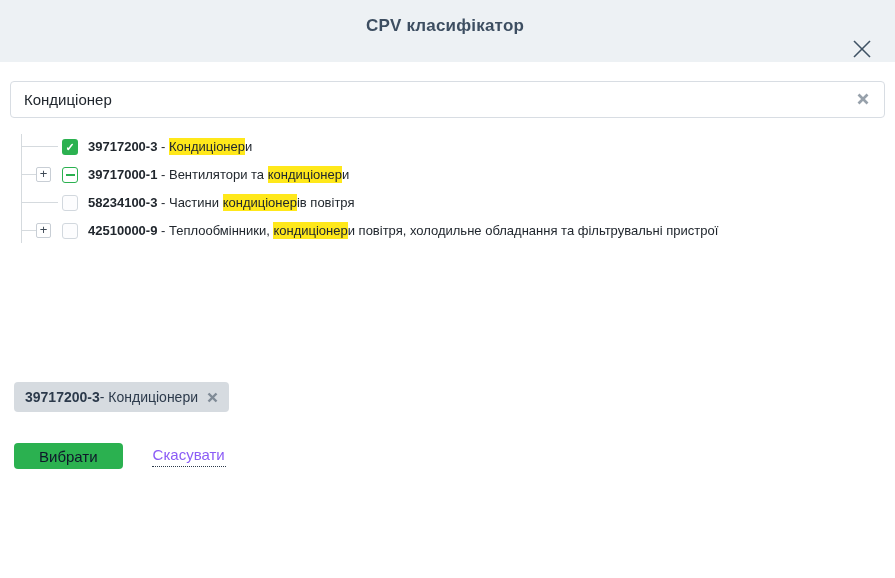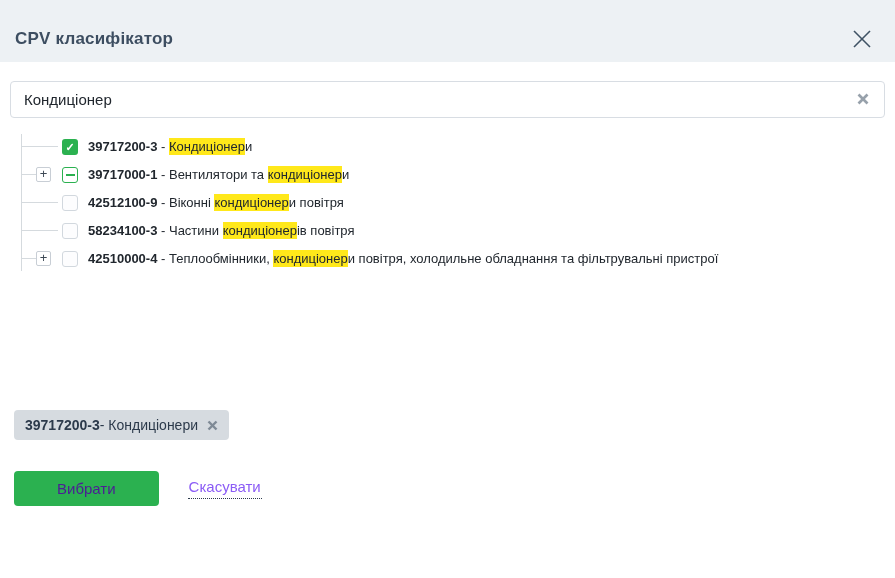--- a/index.html
+++ b/index.html
@@ -11,21 +11,21 @@
     --tag-bg:#d6dbe0;
     --line:#d5dade;
     --border:#d8dde3;
     --muted:#97a1ab;
   }
   *{margin:0;padding:0;box-sizing:border-box;}
   html,body{width:895px;height:578px;background:#fff;overflow:hidden;
     font-family:"Liberation Sans",sans-serif;color:var(--text);}
   
   .modal-header{height:62px;background:var(--header-bg);display:flex;align-items:center;
-    padding:16px 20px 0 15px;}
+    padding:16px 20px 0 15px;flex-direction:column;}
   .modal-title{font-size:17px;font-weight:bold;color:var(--title);letter-spacing:.2px;}
   .close-btn{margin-left:auto;background:none;border:none;cursor:pointer;width:26px;height:26px;
     display:flex;align-items:center;justify-content:center;}
   
   .search-wrap{margin:19px 10px 0 10px;position:relative;}
   .search-input{width:100%;height:37px;border:1px solid var(--border);border-radius:4px;
     padding:0 40px 0 13px;font-size:15px;font-family:"Liberation Sans",sans-serif;color:var(--text);outline:none;}
   .clear-btn{position:absolute;right:14px;top:10px;background:none;border:none;cursor:pointer;
     width:16px;height:16px;display:flex;align-items:center;justify-content:center;}
   
@@ -48,22 +48,22 @@
   .row-label b{font-weight:bold;}
   mark.hl{background:var(--highlight);color:inherit;padding:1px 0;}
   
   .tag-row{margin:137px 0 0 14px;}
   .tag{display:inline-flex;align-items:center;height:30px;background:var(--tag-bg);border-radius:4px;
     padding:0 11px;font-size:14px;color:#2c3a4b;}
   .tag b{font-weight:bold;}
   .tag-remove{background:none;border:none;cursor:pointer;margin-left:9px;display:flex;align-items:center;}
   
   .actions{margin:31px 0 0 14px;display:flex;align-items:center;}
-  .btn-select{background:var(--green);color:#4c1d95;border:none;border-radius:4px;height:35px;
-    padding:0 43px;font-size:15px;font-family:"Liberation Sans",sans-serif;cursor:pointer;}
+  .btn-select{background:var(--green);color:#0f172a;border:none;border-radius:4px;height:26px;
+    padding:0 25px;font-size:15px;font-family:"Liberation Sans",sans-serif;cursor:pointer;}
   .btn-cancel{margin-left:29px;background:none;border:none;font-size:15px;color:#8b5cf6;
     font-family:"Liberation Sans",sans-serif;border-bottom:1.5px dotted #2c3a4b;padding:0 1px 3px 1px;cursor:pointer;}
 </style>
 </head>
 <body>
 
 <div class="modal">
 
   <div class="modal-header">
     <span class="modal-title">CPV класифікатор</span>
@@ -93,41 +93,35 @@
       <span class="row-label"><b>39717200-3</b><span class="sep"> - </span><span class="pre"></span><mark class="hl">Кондиціонер</mark><span class="post">и</span></span>
     </div>
 
     <div class="tree-row">
       <span class="hline"></span>
       <span class="expander">+</span>
       <span class="checkbox indeterminate"></span>
       <span class="row-label"><b>39717000-1</b><span class="sep"> - </span><span class="pre">Вентилятори та </span><mark class="hl">кондиціонер</mark><span class="post">и</span></span>
     </div>
 
-    <div class="tree-row no-exp">
-      <span class="hline"></span>
-
-      <span class="checkbox unchecked"></span>
-      <span class="row-label"><b>42512100-9</b><span class="sep"> - </span><span class="pre">Віконні </span><mark class="hl">кондиціонер</mark><span class="post">и повітря</span></span>
-    </div>
 
 
 
     <div class="tree-row no-exp">
       <span class="hline"></span>
 
       <span class="checkbox unchecked"></span>
       <span class="row-label"><b>58234100-3</b><span class="sep"> - </span><span class="pre">Частини </span><mark class="hl">кондиціонер</mark><span class="post">ів повітря</span></span>
     </div>
 
     <div class="tree-row">
       <span class="hline"></span>
       <span class="expander">+</span>
       <span class="checkbox unchecked"></span>
-      <span class="row-label"><b>42510000-4</b><span class="sep"> - </span><span class="pre">Теплообмінники, </span><mark class="hl">кондиціонер</mark><span class="post">и повітря, холодильне обладнання та фільтрувальні пристрої</span></span>
+      <span class="row-label"><b>42510000-9</b><span class="sep"> - </span><span class="pre">Теплообмінники, </span><mark class="hl">кондиціонер</mark><span class="post">и повітря, холодильне обладнання та фільтрувальні пристрої</span></span>
     </div>
   </div>
 
   <div class="tag-row">
     <span class="tag">
       <b>39717200-3</b>
         <span> - Кондиціонери</span>
       <button class="tag-remove" aria-label="remove">
         <svg width="11" height="11" viewBox="0 0 11 11">
           <line x1="1.5" y1="1.5" x2="9.5" y2="9.5" stroke="#7f8a96" stroke-width="2.4"></line>

